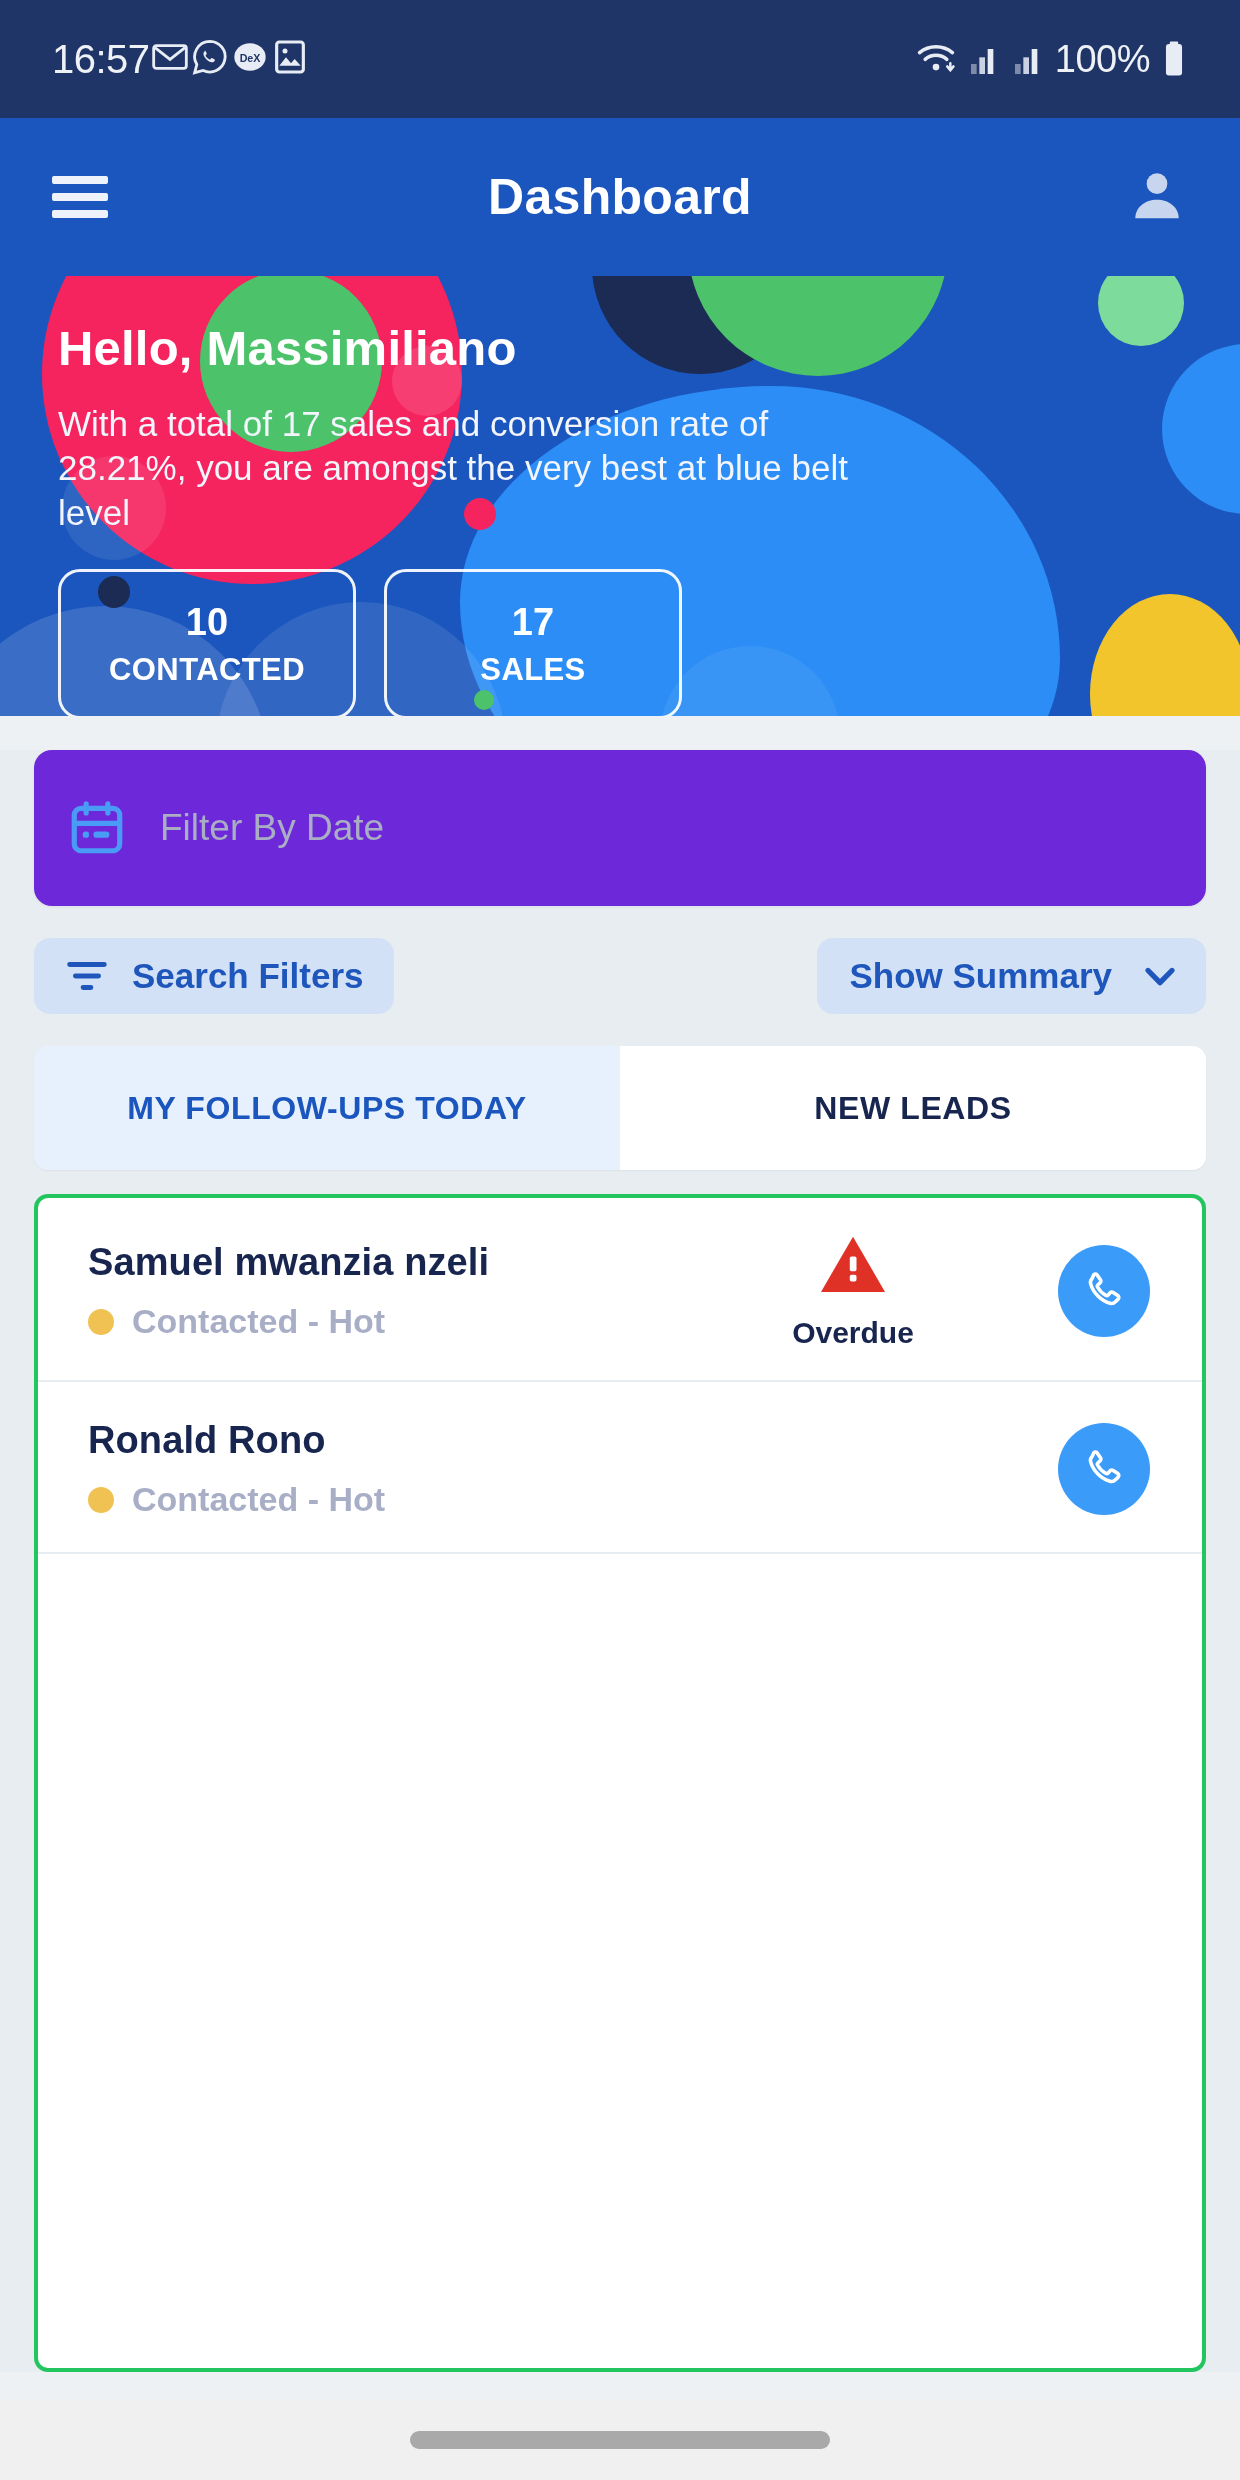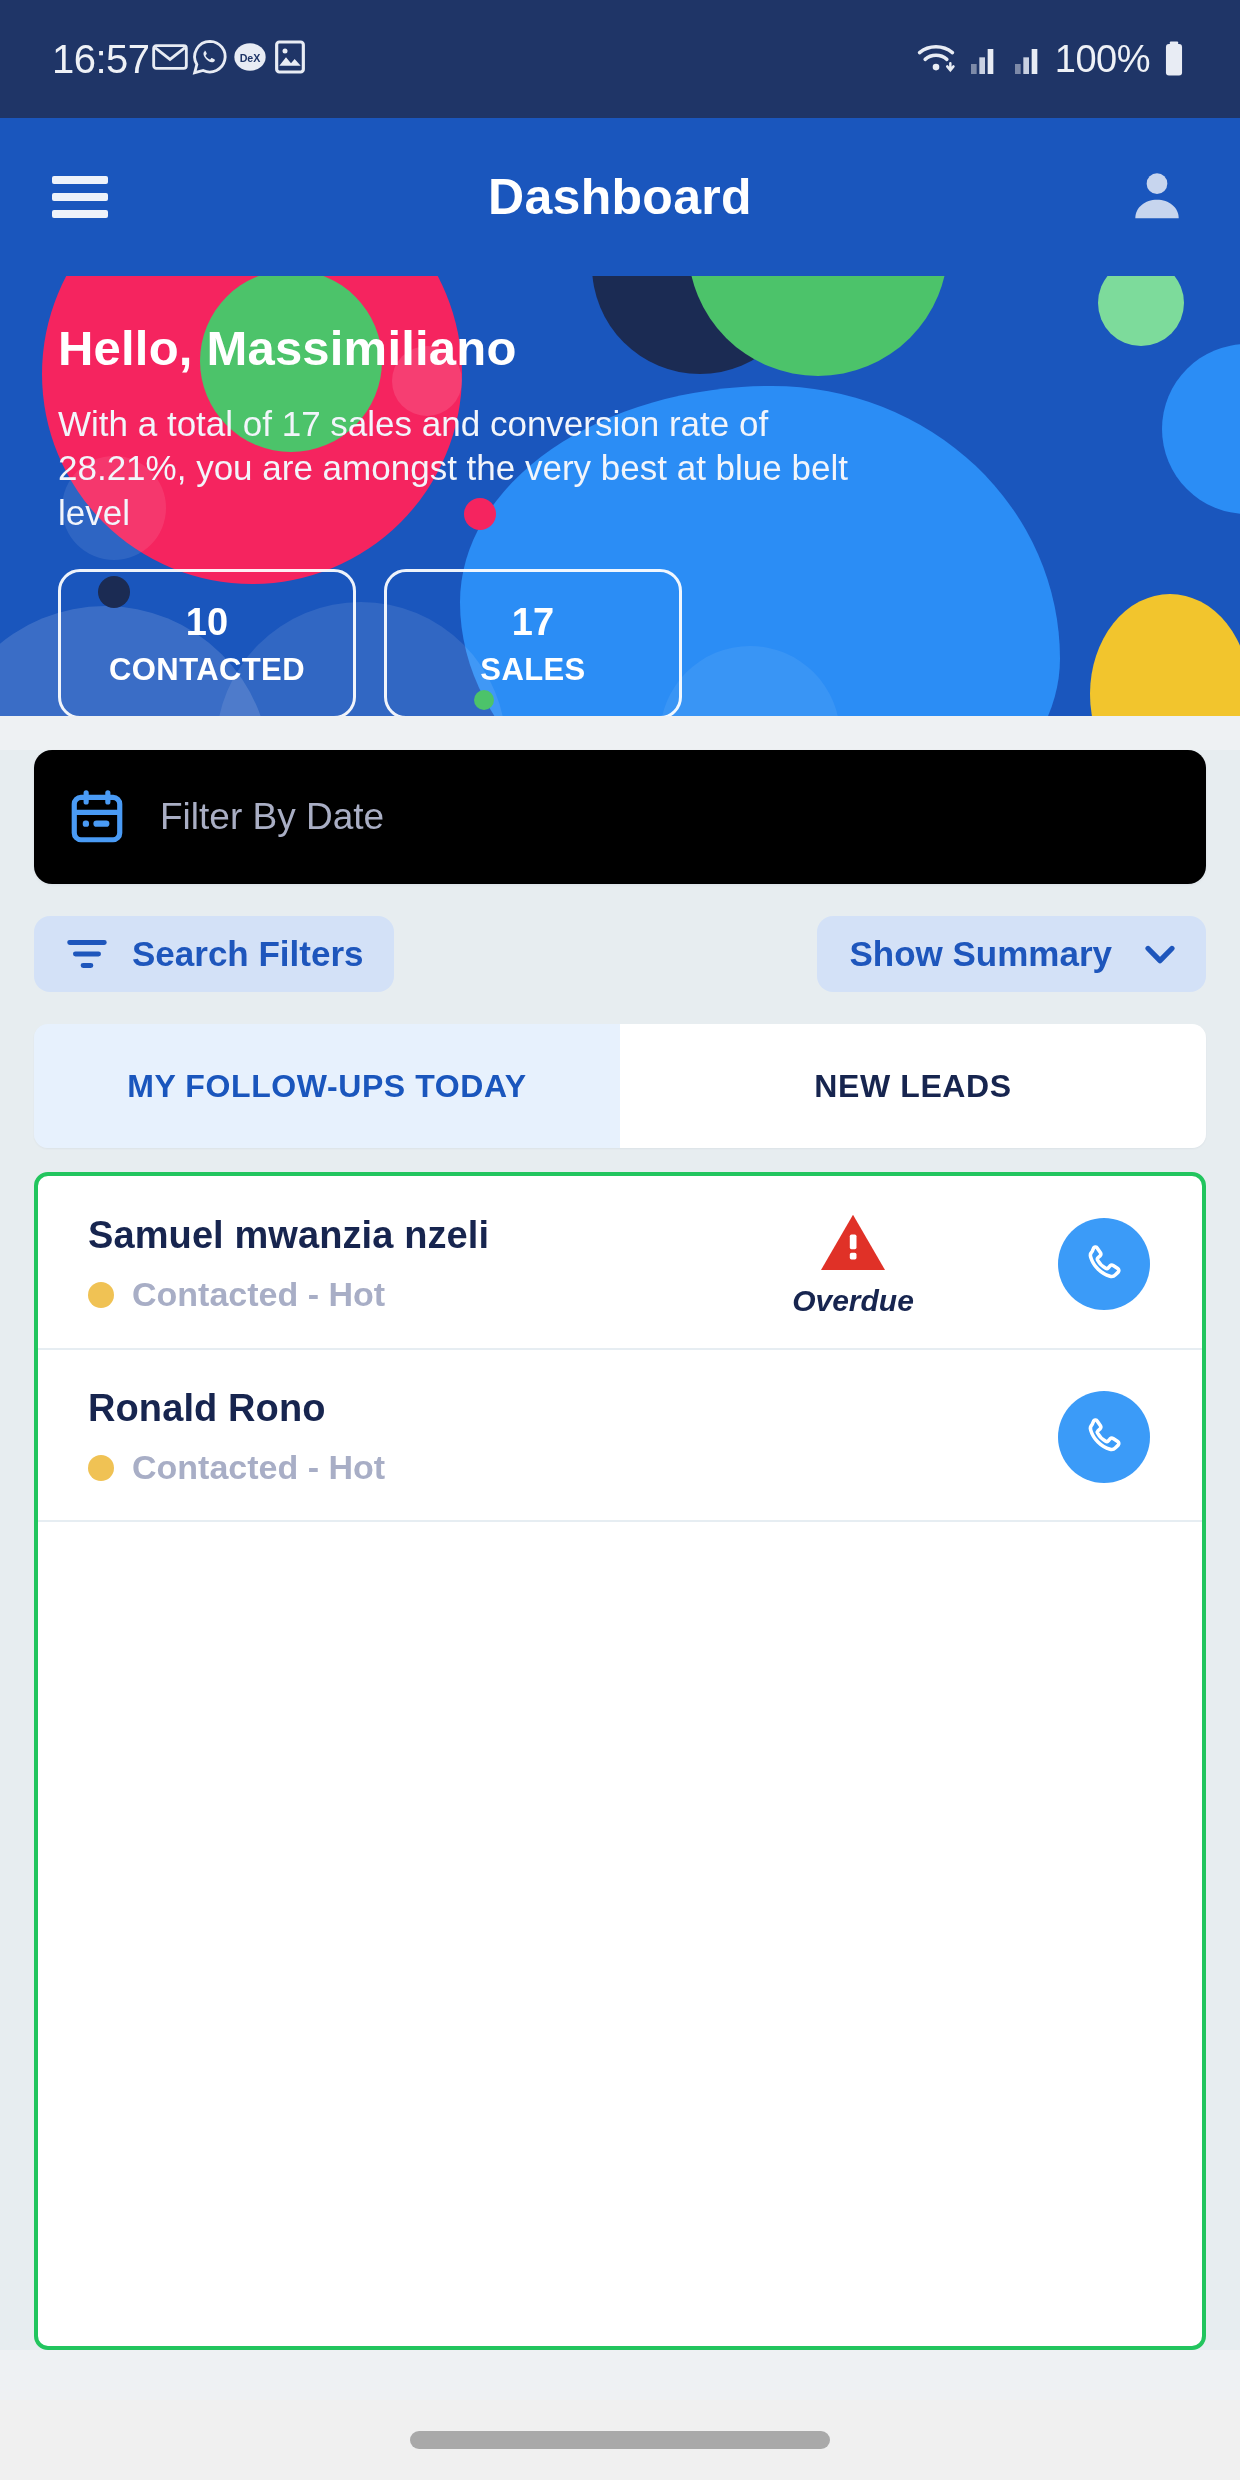--- a/index.html
+++ b/index.html
@@ -56,21 +56,21 @@
     border-radius:22px; display:flex; flex-direction:column;
     align-items:center; justify-content:center; gap:8px; position:relative;
   }
   .stat-num { font-size:38px; font-weight:700; color:#ffffff; }
   .stat-lbl { font-size:31px; font-weight:700; color:#ffffff; letter-spacing:.4px; }
 
   
   .sheet { position:relative; background:#e7edf0; padding:0 0 0 0; }
 
   .datefield {
-    margin:34px 34px 0 34px; height:134px; background:#000000;
+    margin:34px 34px 0 34px; height:156px; background:#6d28d9;
     border-radius:18px; display:flex; align-items:center; padding:0 32px; gap:32px;
     box-shadow:0 1px 3px rgba(20,40,80,.06);
   }
   .date-ph { font-size:37px; color:#a9aec4; }
 
   .filterrow {
     margin:32px 34px 0 34px; display:flex; align-items:center; justify-content:space-between;
   }
   .chip {
     background:#d3e1f7; border-radius:16px; height:76px;
@@ -96,21 +96,21 @@
   }
   .lead {
     display:flex; align-items:center; padding:34px 30px 30px 50px;
     border-bottom:2px solid #e6edf2; min-height:172px;
   }
   .lead-info { flex:0 0 560px; }
   .lead-name { font-size:38px; font-weight:700; color:#17254f; letter-spacing:.1px; }
   .lead-status { margin-top:18px; display:flex; align-items:center; gap:18px; }
   .dot { width:26px; height:26px; border-radius:50%; background:#f0c254; display:block; }
   .lead-status-txt { font-size:34px; color:#a8aec6; font-weight:700; }
-  .lead-mid { flex:1; display:flex; flex-direction:column; align-items:center; gap:10px;font-style:italic; }
+  .lead-mid { flex:1; display:flex; flex-direction:column; align-items:center; gap:20px; }
   .overdue-txt { font-size:30px; font-weight:700; color:#17254f; }
   .callbtn {
     width:92px; height:92px; border-radius:50%; background:#3b9bf8;
     display:flex; align-items:center; justify-content:center; cursor:pointer;
     margin-left:auto; margin-right:22px;
   }
 
   .navbar {
     position:absolute; left:0; bottom:0; width:1240px; height:80px;
     background:#f0f0f0; display:flex; align-items:center; justify-content:center;

